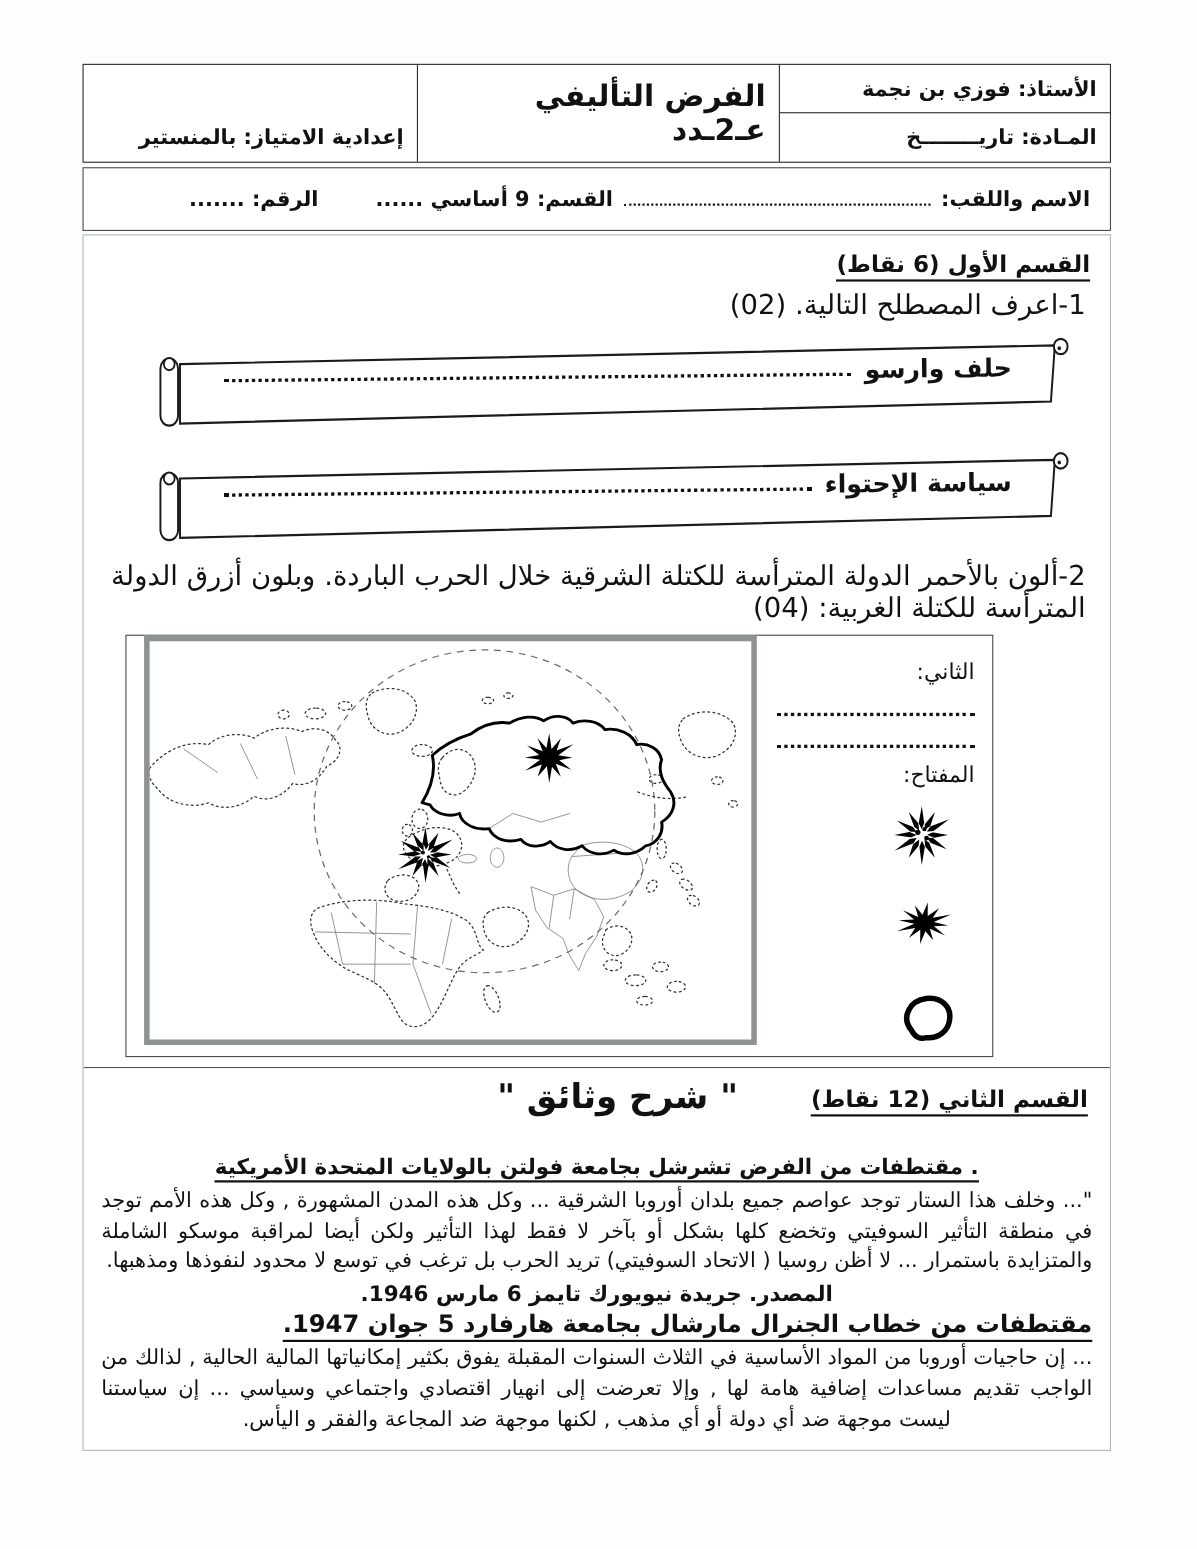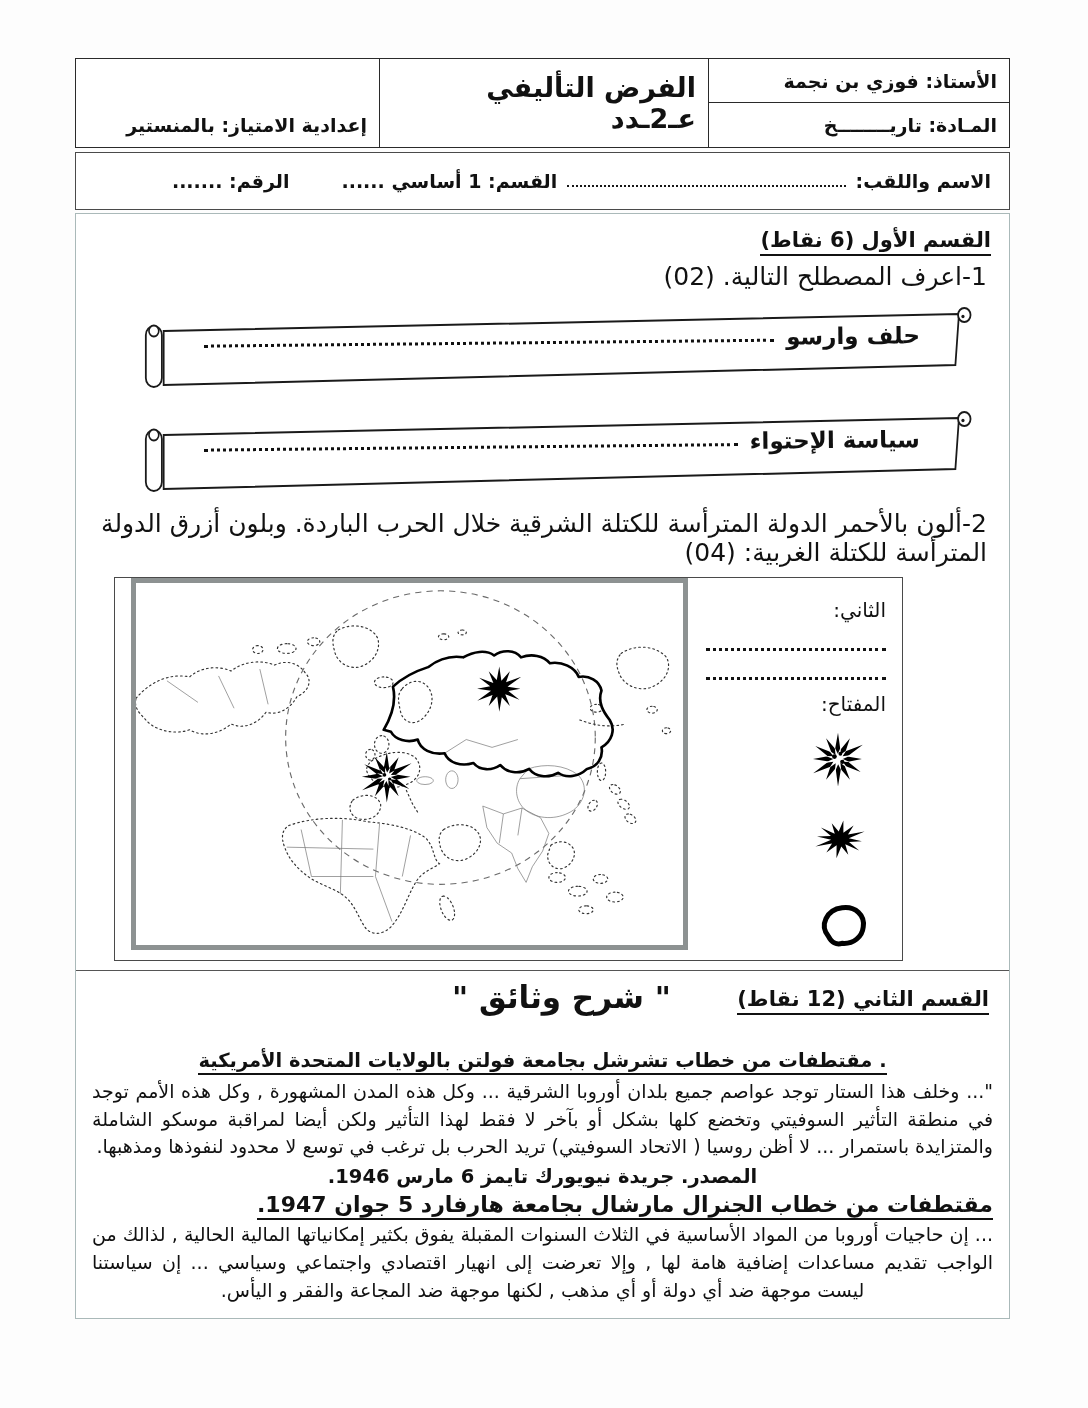--- a/index.html
+++ b/index.html
@@ -102,21 +102,21 @@
   <div class="hdr">
     <div class="hcell c-teacher">الأستاذ: فوزي بن نجمة</div>
     <div class="hcell c-subject">المـادة: تاريــــــــخ</div>
     <div class="hcell c-title">الفرض التأليفي عـ2ـدد</div>
     <div class="hcell c-school">إعدادية الامتياز: بالمنستير</div>
   </div>
 
   <div class="stu">
     <span>الاسم واللقب:</span>
     <span class="nr-dots"></span>
-    <span>القسم: 1 أساسي ......</span>
+    <span>القسم: 9 أساسي ......</span>
     <span class="stu-num">الرقم: .......</span>
     <span class="stu-end"></span>
   </div>
 
   <div class="content">
 
     <div><span class="s1-title">القسم الأول (6 نقاط)</span></div>
     <div class="q-line">1-اعرف المصطلح التالية. (02)</div>
 
     <div class="scroll">
@@ -213,21 +213,21 @@
       </div>
     </div>
 
     <div class="divider"></div>
 
     <div class="s2-head">
       <span class="s2-title">القسم الثاني (12 نقاط)</span>
       <span class="s2-sub">" شرح وثائق  "</span>
     </div>
 
-    <div class="doc-head-c"><span>. مقتطفات من خطاب تشرشل بجامعة فولتن بالولايات المتحدة الأمريكية</span></div>
+    <div class="doc-head-c"><span>. مقتطفات من الفرض تشرشل بجامعة فولتن بالولايات المتحدة الأمريكية</span></div>
     <div class="para">"... وخلف هذا الستار توجد عواصم جميع بلدان أوروبا الشرقية ... وكل هذه المدن المشهورة , وكل هذه الأمم توجد في منطقة التأثير السوفيتي وتخضع كلها بشكل أو بآخر لا فقط لهذا التأثير ولكن أيضا لمراقبة موسكو الشاملة والمتزايدة باستمرار ... لا أظن روسيا ( الاتحاد السوفيتي) تريد الحرب بل ترغب في توسع لا محدود لنفوذها ومذهبها.</div>
     <div class="source">المصدر. جريدة نيويورك تايمز 6 مارس 1946.</div>
 
     <div class="doc-head-r"><span>مقتطفات من خطاب الجنرال مارشال بجامعة هارفارد 5 جوان 1947.</span></div>
     <div class="para para-centerlast">... إن حاجيات أوروبا من المواد الأساسية في الثلاث السنوات المقبلة يفوق بكثير إمكانياتها المالية الحالية , لذالك من الواجب تقديم مساعدات إضافية هامة لها , وإلا تعرضت إلى انهيار اقتصادي واجتماعي وسياسي ... إن سياستنا ليست موجهة ضد أي دولة أو أي مذهب , لكنها موجهة ضد المجاعة والفقر و اليأس.</div>
 
   </div>
 </div>
 
 </body></html>

